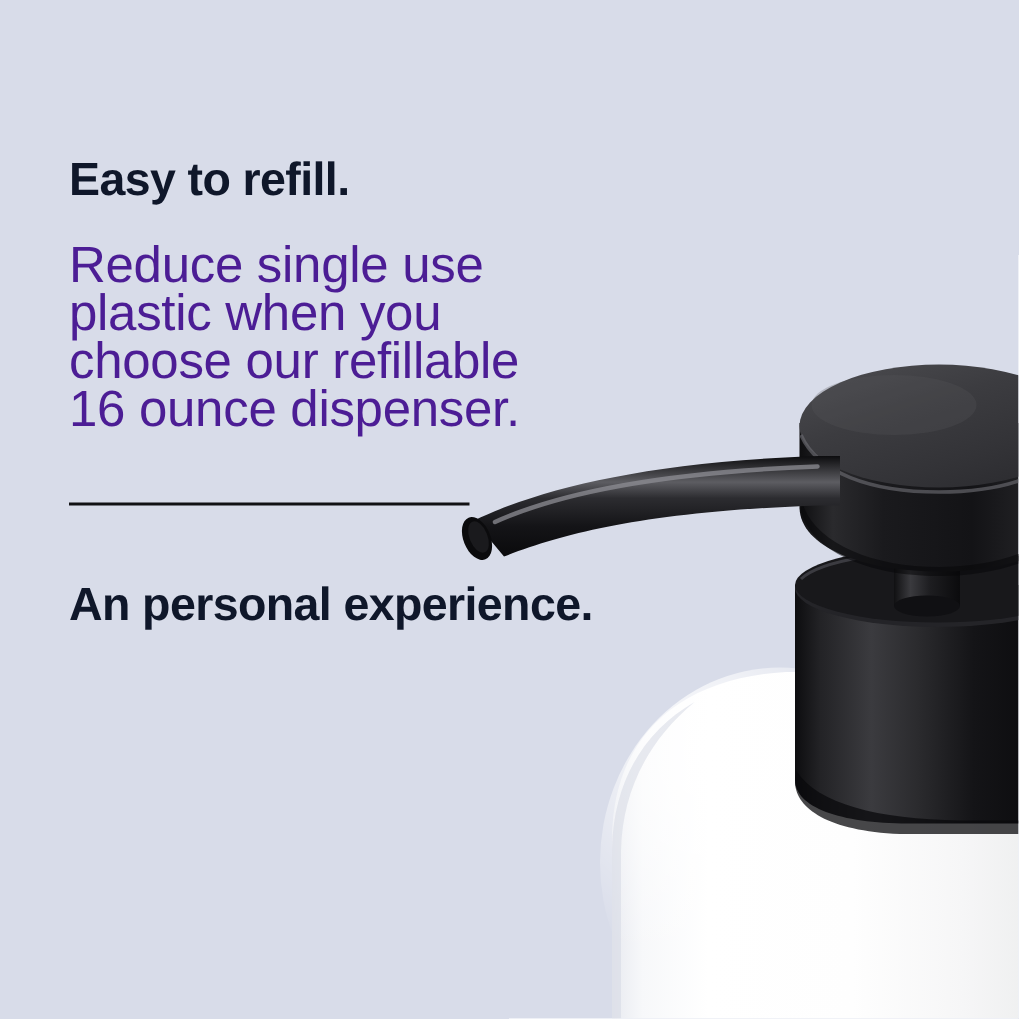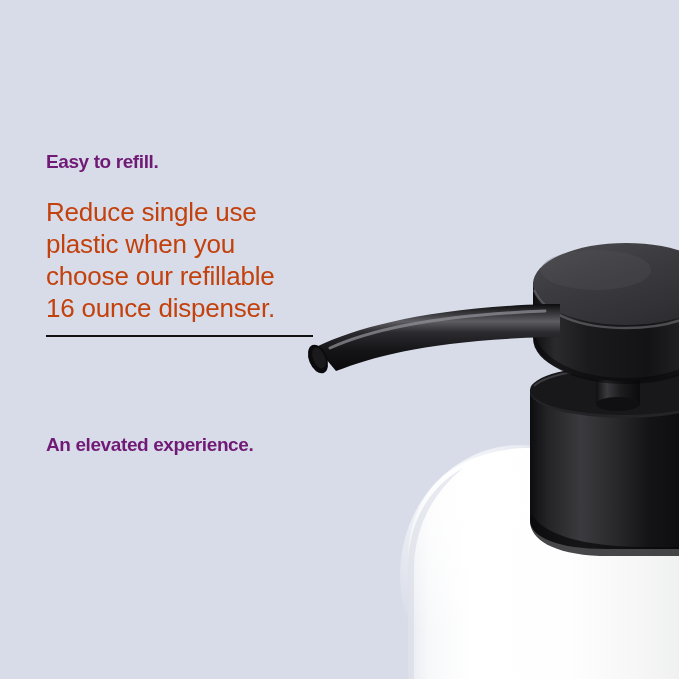--- a/index.html
+++ b/index.html
@@ -14,33 +14,32 @@
     overflow: hidden;
     background: #d8dce9;
     font-family: "Liberation Sans", sans-serif;
     -webkit-font-smoothing: antialiased;
   }
 
   
   .block { position: absolute; left: 46px; }
 
   .heading {
-    font-size: 19px;
+    font-size: 31px;
     font-weight: bold;
-    color: #701a75;
+    color: #0f172a;
     letter-spacing: -0.4px;
     line-height: 1.05;
     white-space: nowrap;
-    margin-top: 48px;
   }
 
   .body-copy {
-    font-size: 26px;
+    font-size: 34px;
     font-weight: 400;
-    color: #c2410c;
+    color: #4c1d95;
     line-height: 32px;
     letter-spacing: -0.2px;
     white-space: pre-line;
   }
 
   #block-one   { top: 104px; }
   #block-one .body-copy { margin-top: 24px; }
 
   #block-two   { top: 387px; }
   #block-two .body-copy { margin-top: 25px; }
@@ -208,16 +207,16 @@
 
   <div class="block" id="block-one">
     <div class="heading">Easy to refill.</div>
     <div class="body-copy">Reduce single use
 plastic when you
 choose our refillable
 16 ounce dispenser.</div>
   </div>
 
   <div class="block" id="block-two">
-    <div class="heading">An elevated experience.</div>
+    <div class="heading">An personal experience.</div>
   </div>
 
 </div>
 
 </body></html>

